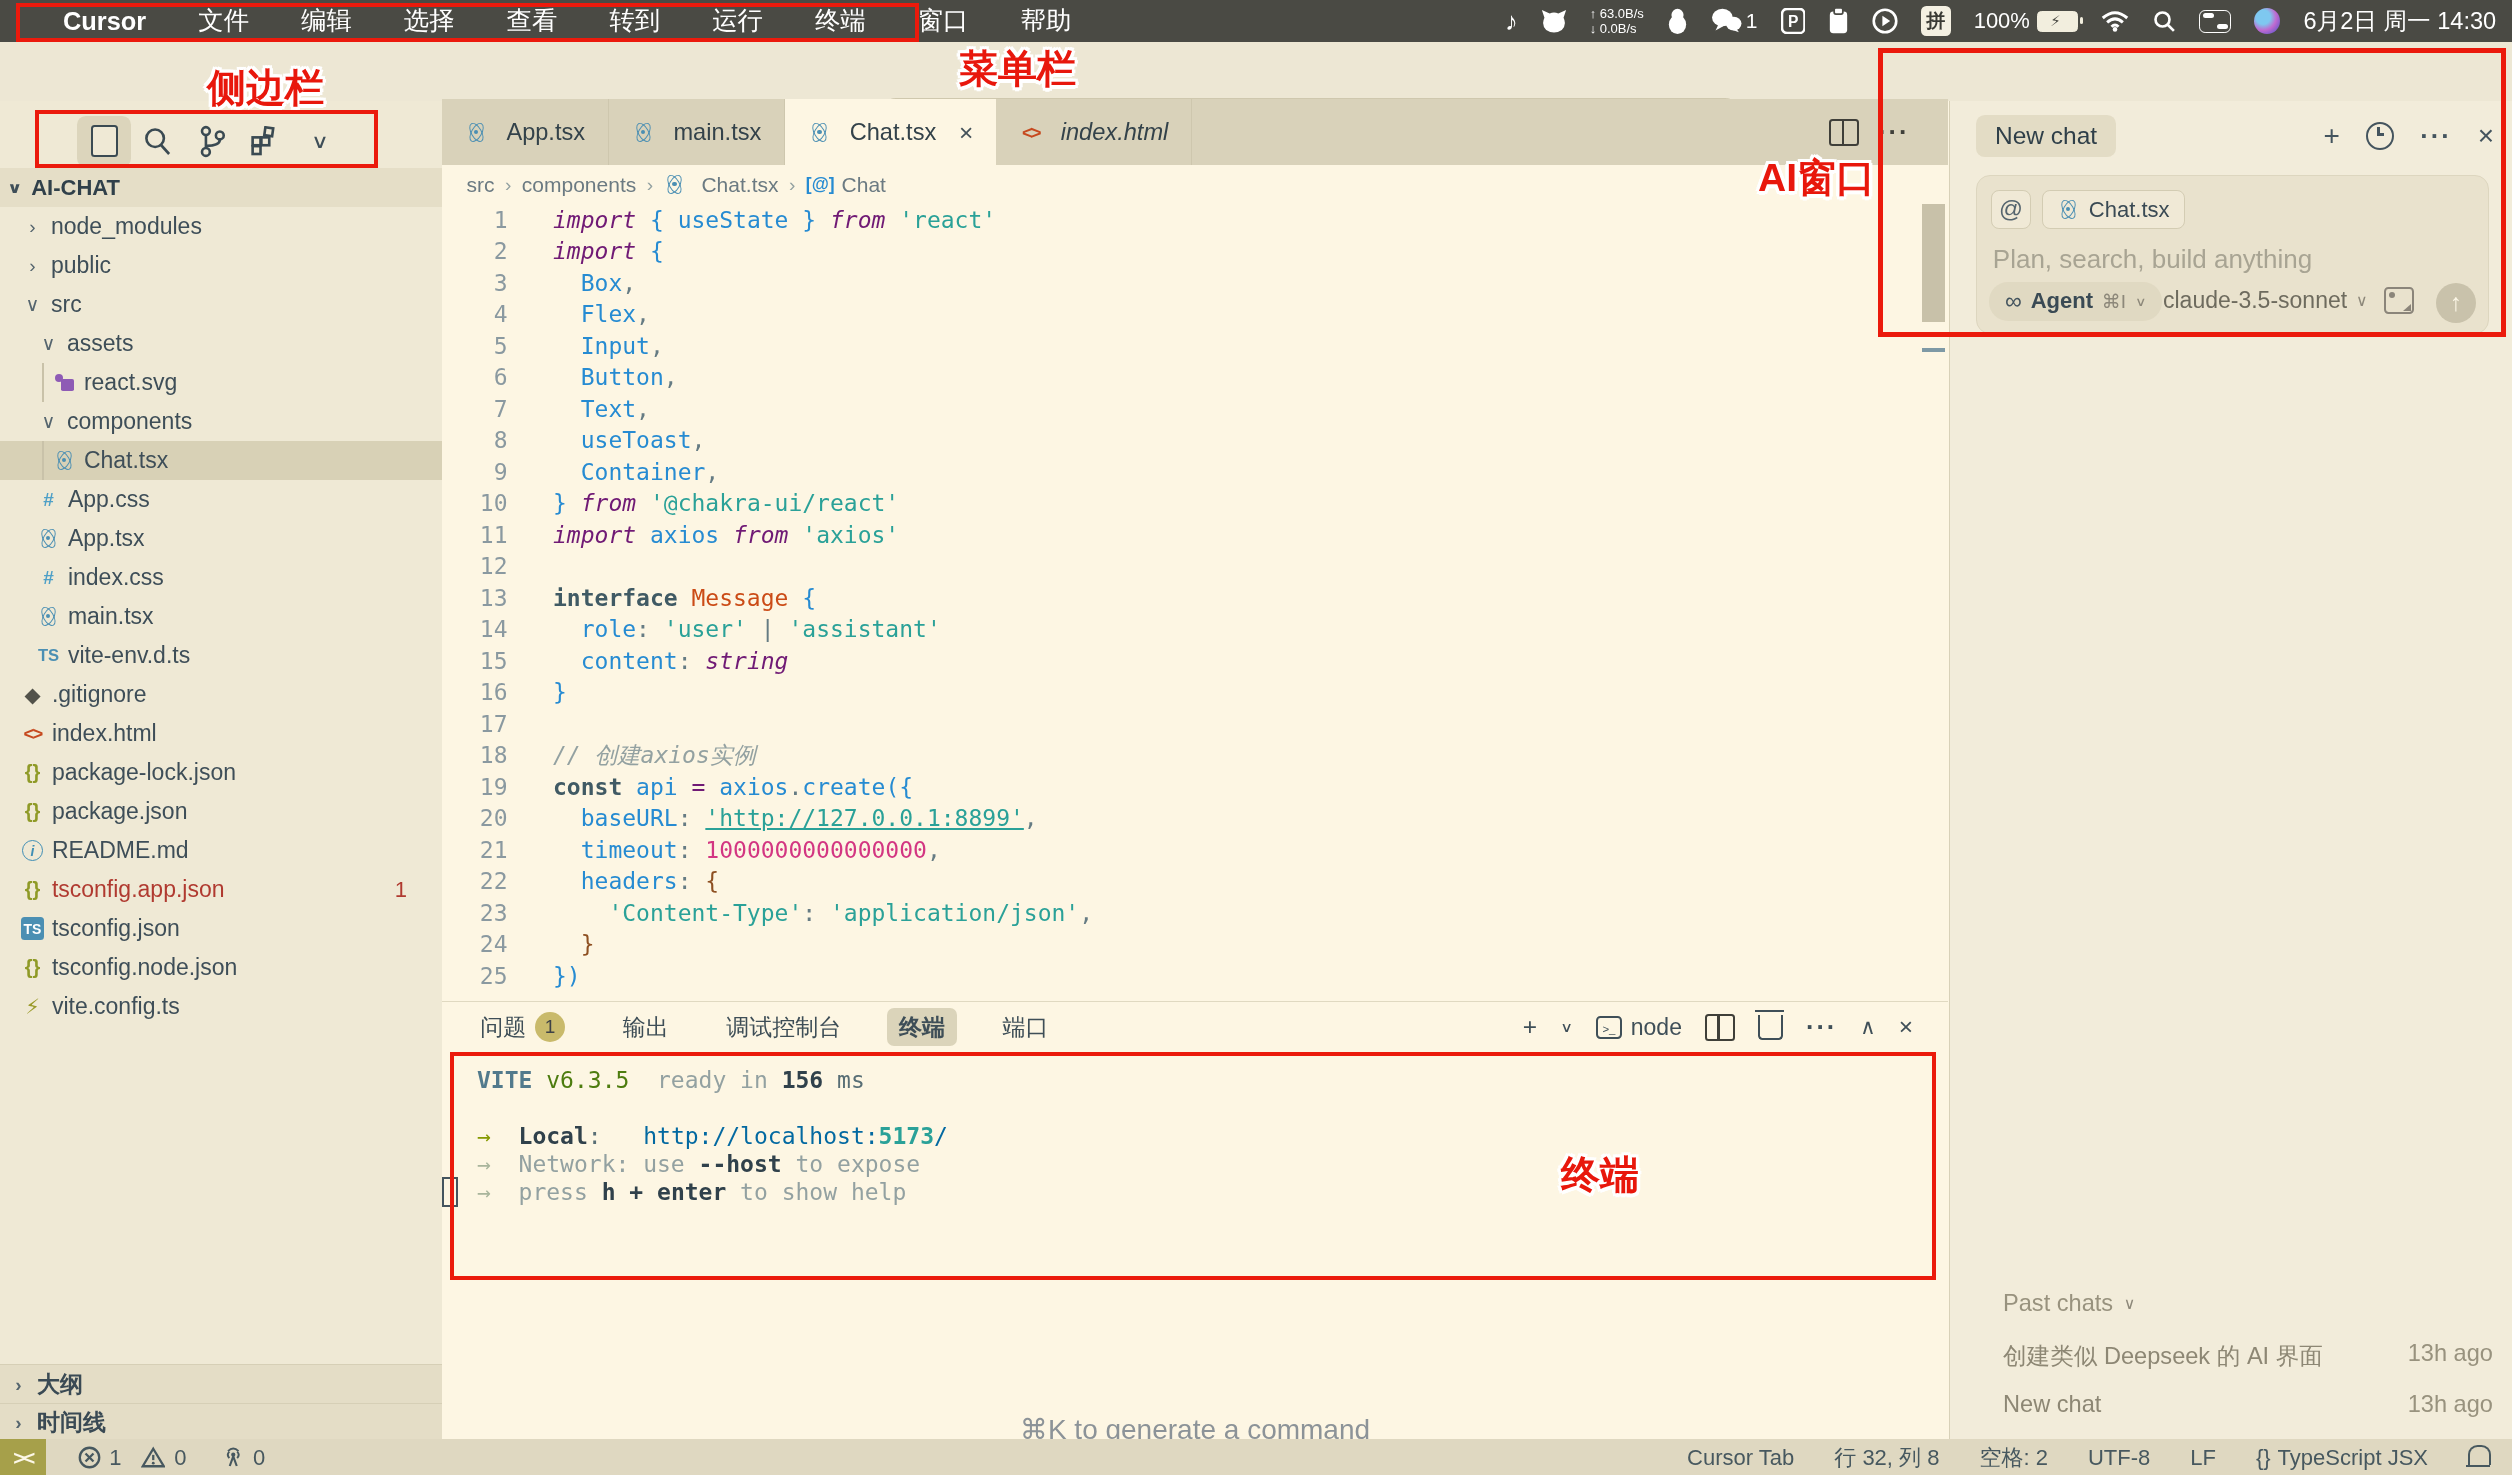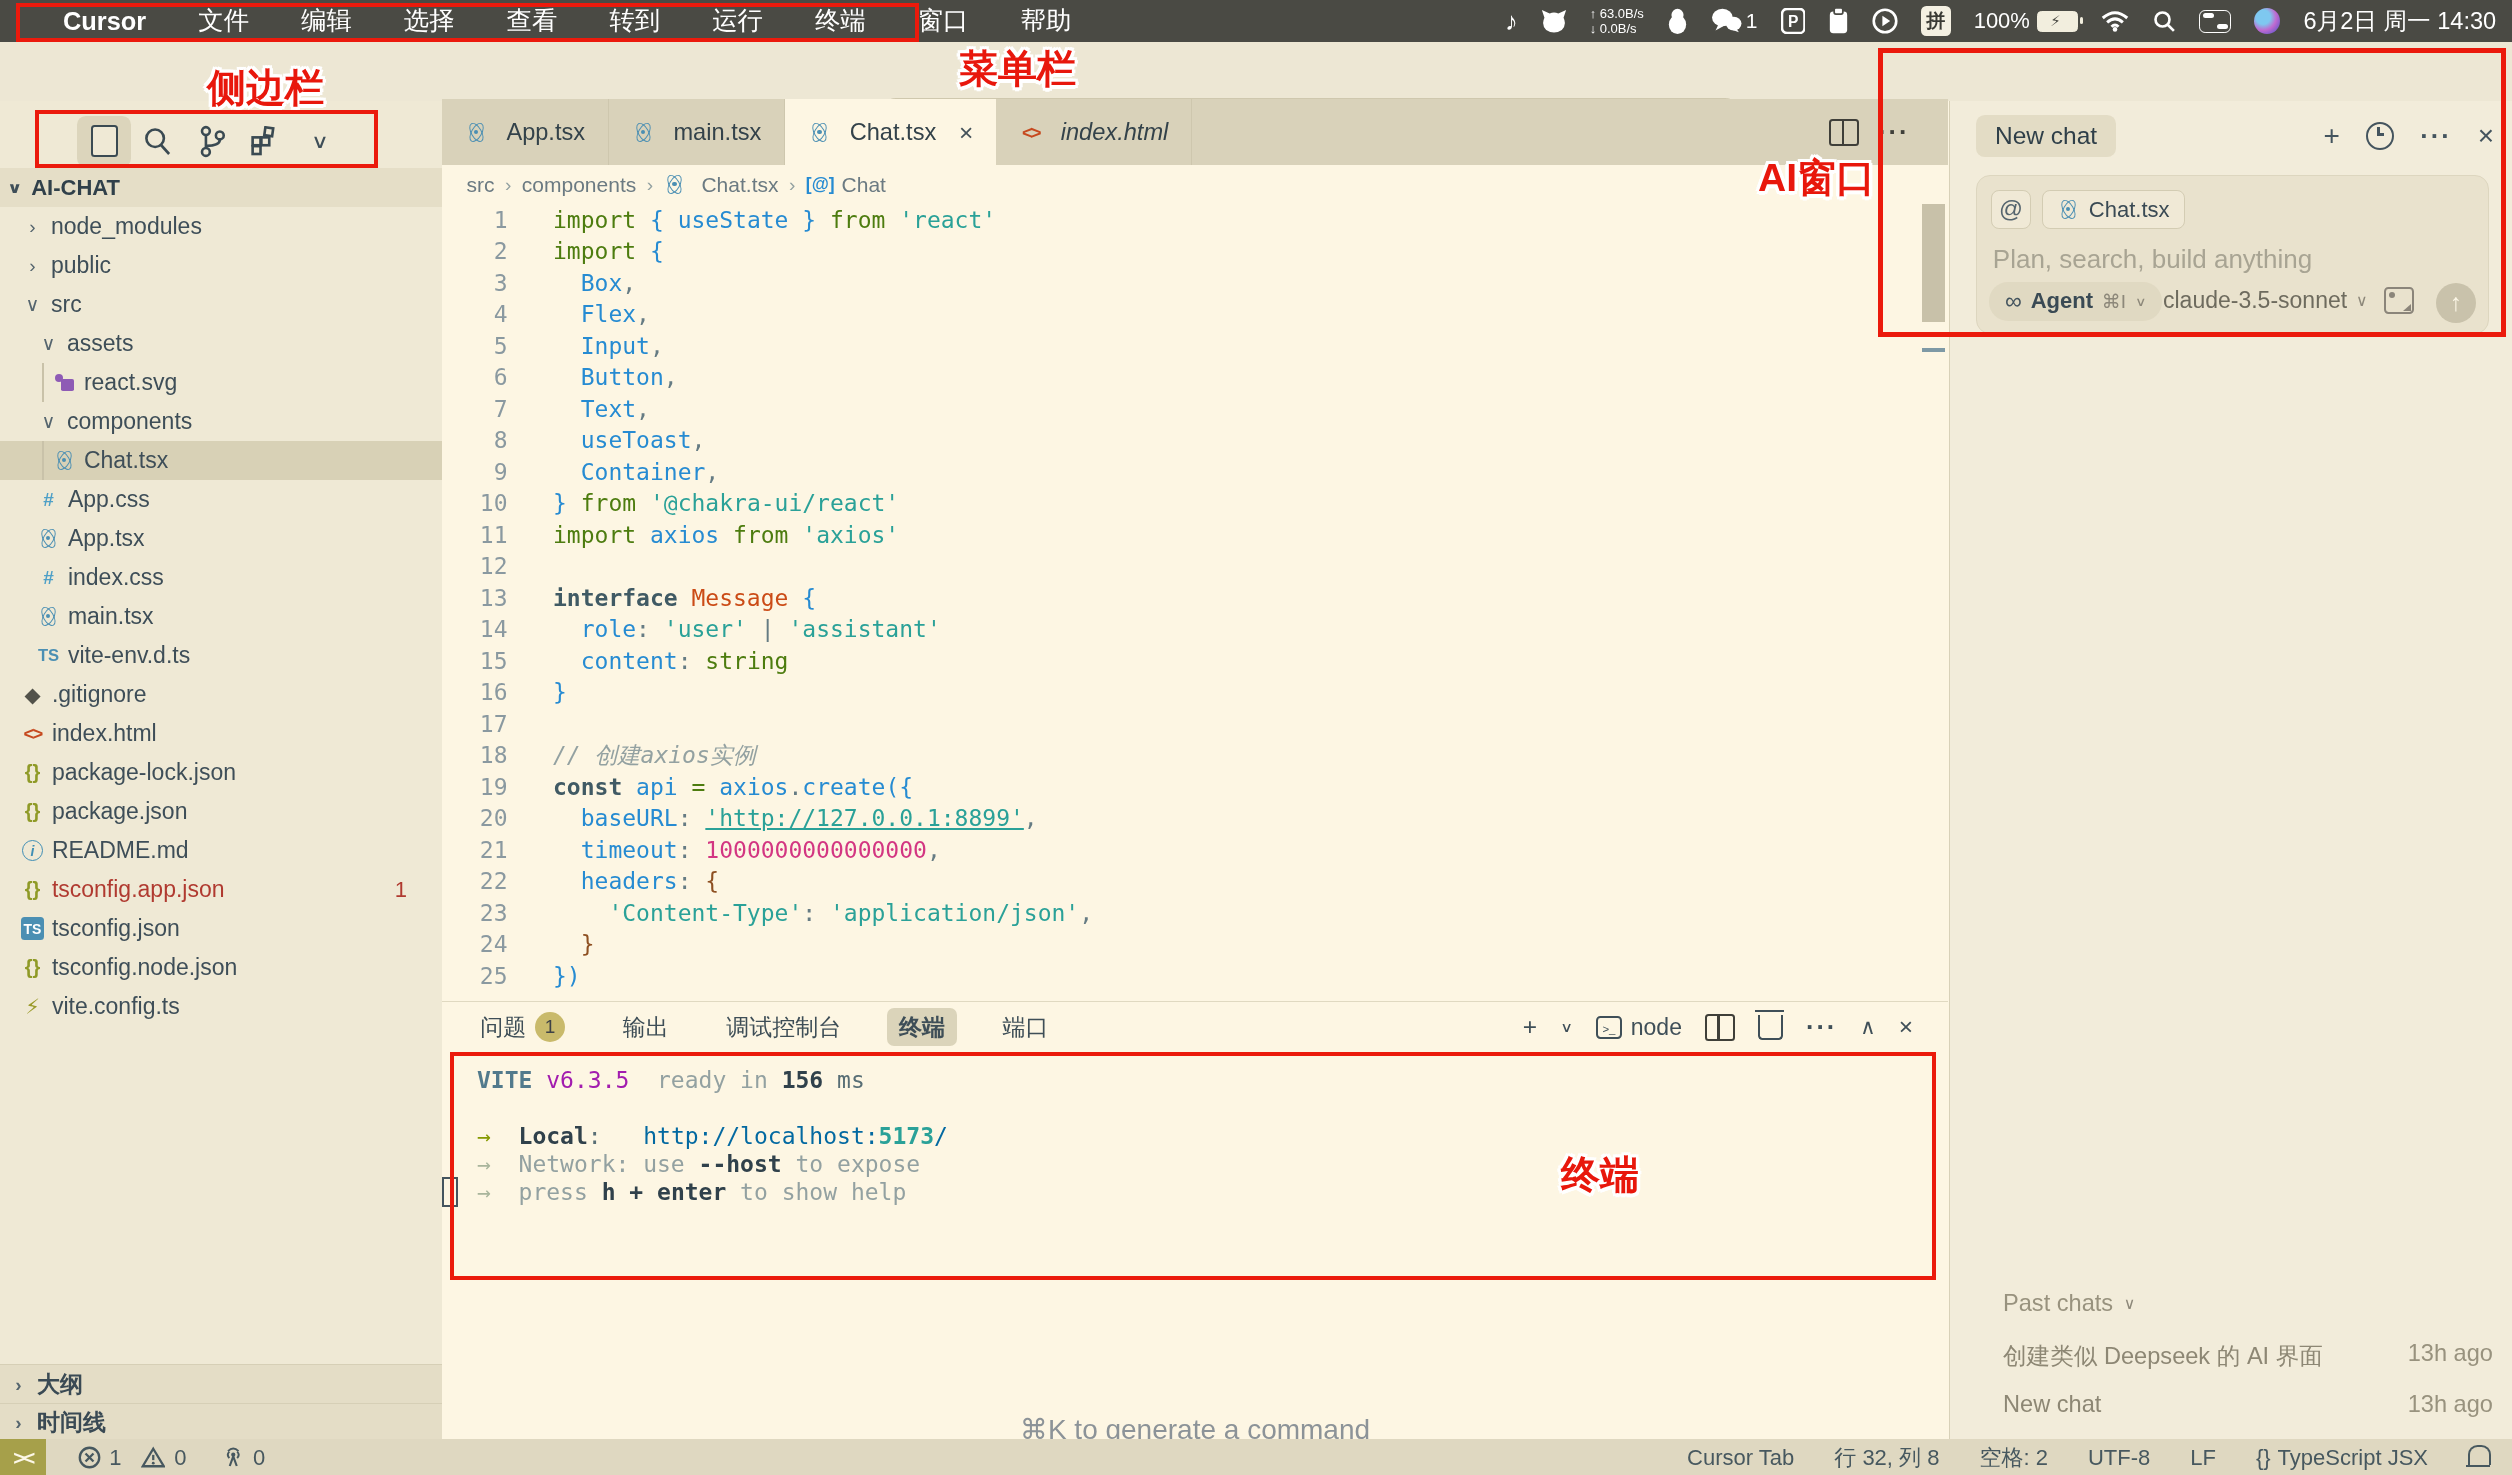--- a/index.html
+++ b/index.html
@@ -107,21 +107,21 @@
   #breadcrumb{position:absolute;left:442px;top:165px;width:1506px;height:39px;background:#FDF6E3;
               display:flex;align-items:center;font-size:21px;color:#6B7A82;gap:10.5px;padding-left:24.5px;box-sizing:border-box;}
   .bc-sep{color:#93A1A1;font-size:19px;}
   .bc-item{display:flex;align-items:center;gap:7px;}
   .bc-sym{color:#268BD2;font-size:17.5px;font-weight:700;}
   #code{position:absolute;left:442px;top:204px;width:1506px;height:797px;background:#FDF6E3;
         font-family:"DejaVu Sans Mono",monospace;font-size:23px;}
   .cl{height:31.5px;display:flex;align-items:center;white-space:pre;}
   .ln{width:83px;text-align:right;padding-right:17.5px;color:#8A99A0;flex:none;box-sizing:border-box;}
   .ct{padding-left:28px;}
-  .tk-k{color:#4d7c0f;}
+  .tk-k{color:#701a75;font-style:italic;}
   .tk-kb{color:#405A64;font-weight:700;}
   .tk-v{color:#268BD2;}
   .tk-s{color:#2AA198;}
   .tk-su{color:#2AA198;text-decoration:underline;}
   .tk-ty{color:#CB4B16;}
   .tk-n{color:#D33682;}
   .tk-c{color:#93A1A1;font-style:italic;}
   .tk-p{color:#268BD2;}
   .tk-pm{color:#8E5022;}
   .tk-pl{color:#657B83;}
@@ -137,21 +137,21 @@
           display:flex;align-items:center;justify-content:center;}
   #panel-actions{position:absolute;right:35px;top:5.3px;height:40px;display:flex;align-items:center;gap:23px;color:#3F4F58;font-size:24.5px;}
   .nodebox{display:flex;align-items:center;gap:8.8px;font-size:23px;}
   .termic{width:26px;height:23px;border:2.6px solid #3F4F58;border-radius:4.4px;font-size:11.4px;display:flex;
           align-items:flex-end;justify-content:center;color:#3F4F58;line-height:8.8px;padding-bottom:2.6px;box-sizing:border-box;}
   .trash{width:21px;height:23px;border:2.6px solid #3F4F58;border-top:none;border-radius:0 0 4.4px 4.4px;position:relative;}
   .trash::before{content:"";position:absolute;left:-5.3px;top:-5.3px;width:29px;height:2.6px;background:#3F4F58;}
   #terminal{position:absolute;left:35px;top:65px;font-family:"DejaVu Sans Mono",monospace;font-size:23px;color:#586E75;}
   .tl-line{height:28px;white-space:pre;}
   .tt-vite{color:#527A8C;font-weight:700;}
-  .tt-ver{color:#a21caf;}
+  .tt-ver{color:#4d7c0f;}
   .tt-dim{color:#93A1A1;}
   .tt-b{color:#30414B;font-weight:700;}
   .tt-fg{color:#586E75;}
   .tt-arrow{color:#859900;}
   .tt-arrowdim{color:#A9B59C;}
   .tt-url{color:#0369a1;}
   .tt-urlb{color:#2AA198;font-weight:700;margin-top:14px;}
   #term-cursor{position:absolute;left:0px;top:175px;width:15.8px;height:30px;border:2.6px solid #44545E;box-sizing:border-box;}
   #cmdk-hint{position:absolute;left:0;top:411px;width:1506px;text-align:center;font-size:28px;color:#8C9398;}
   

